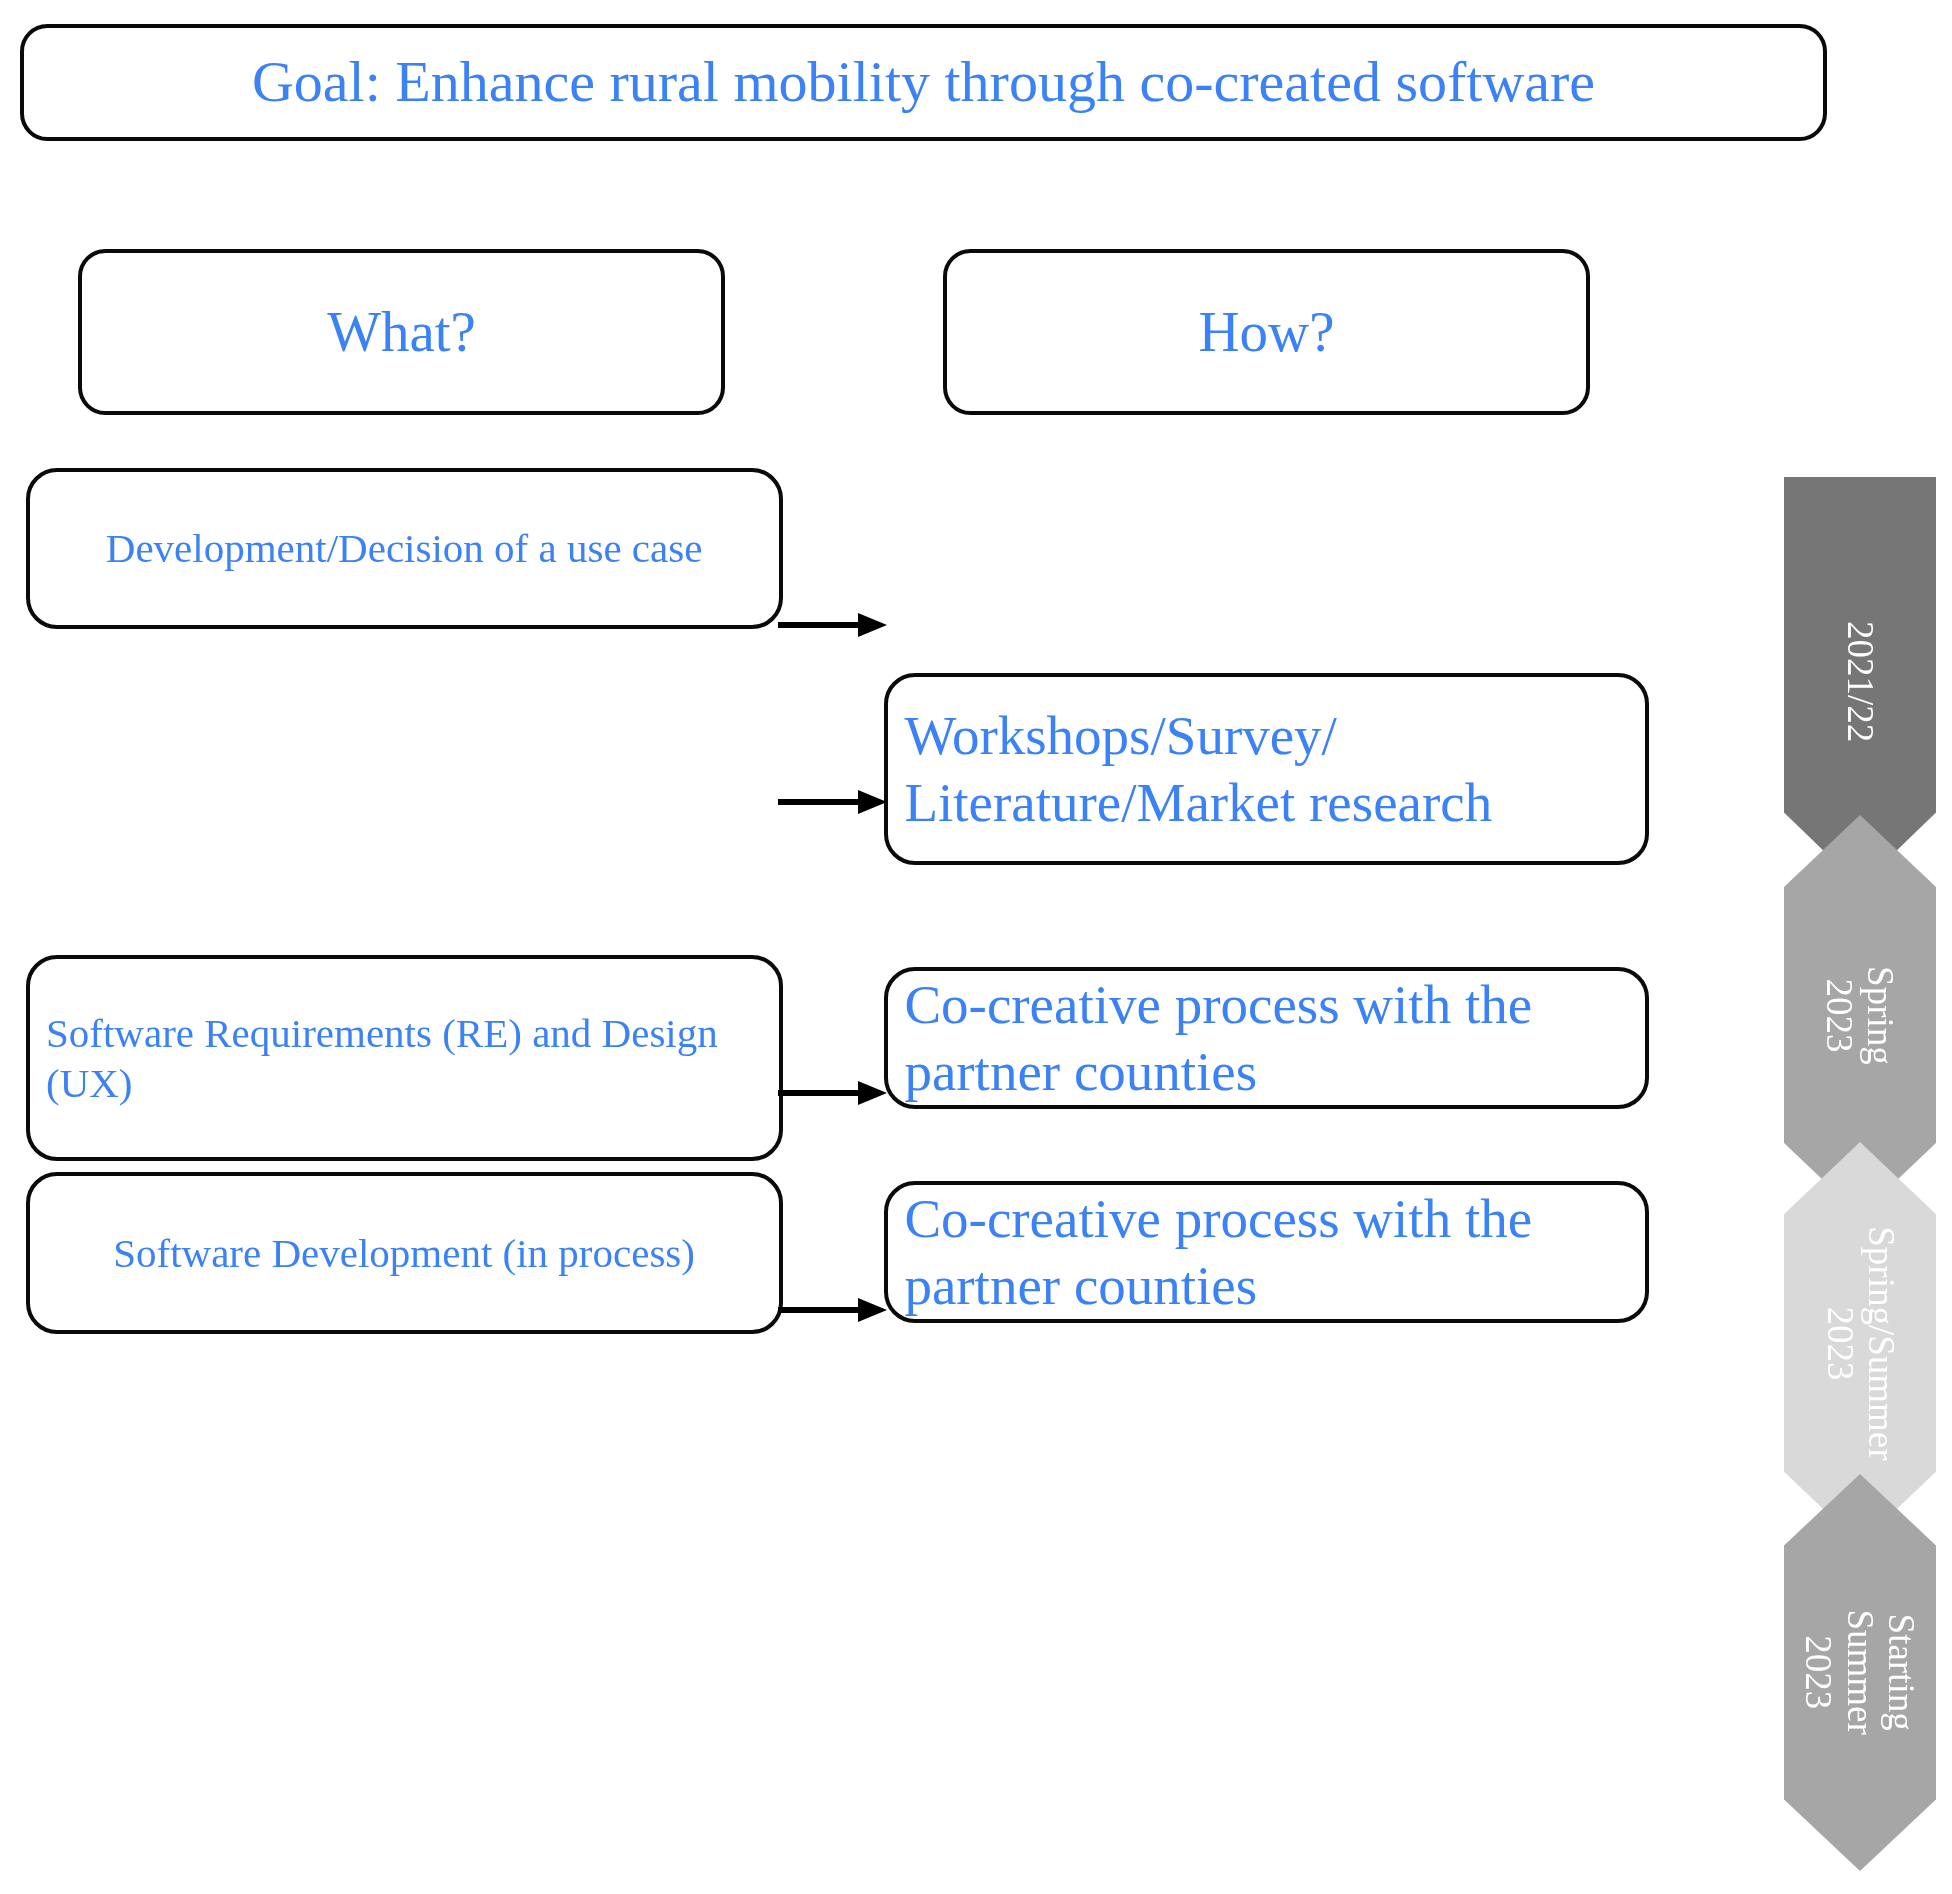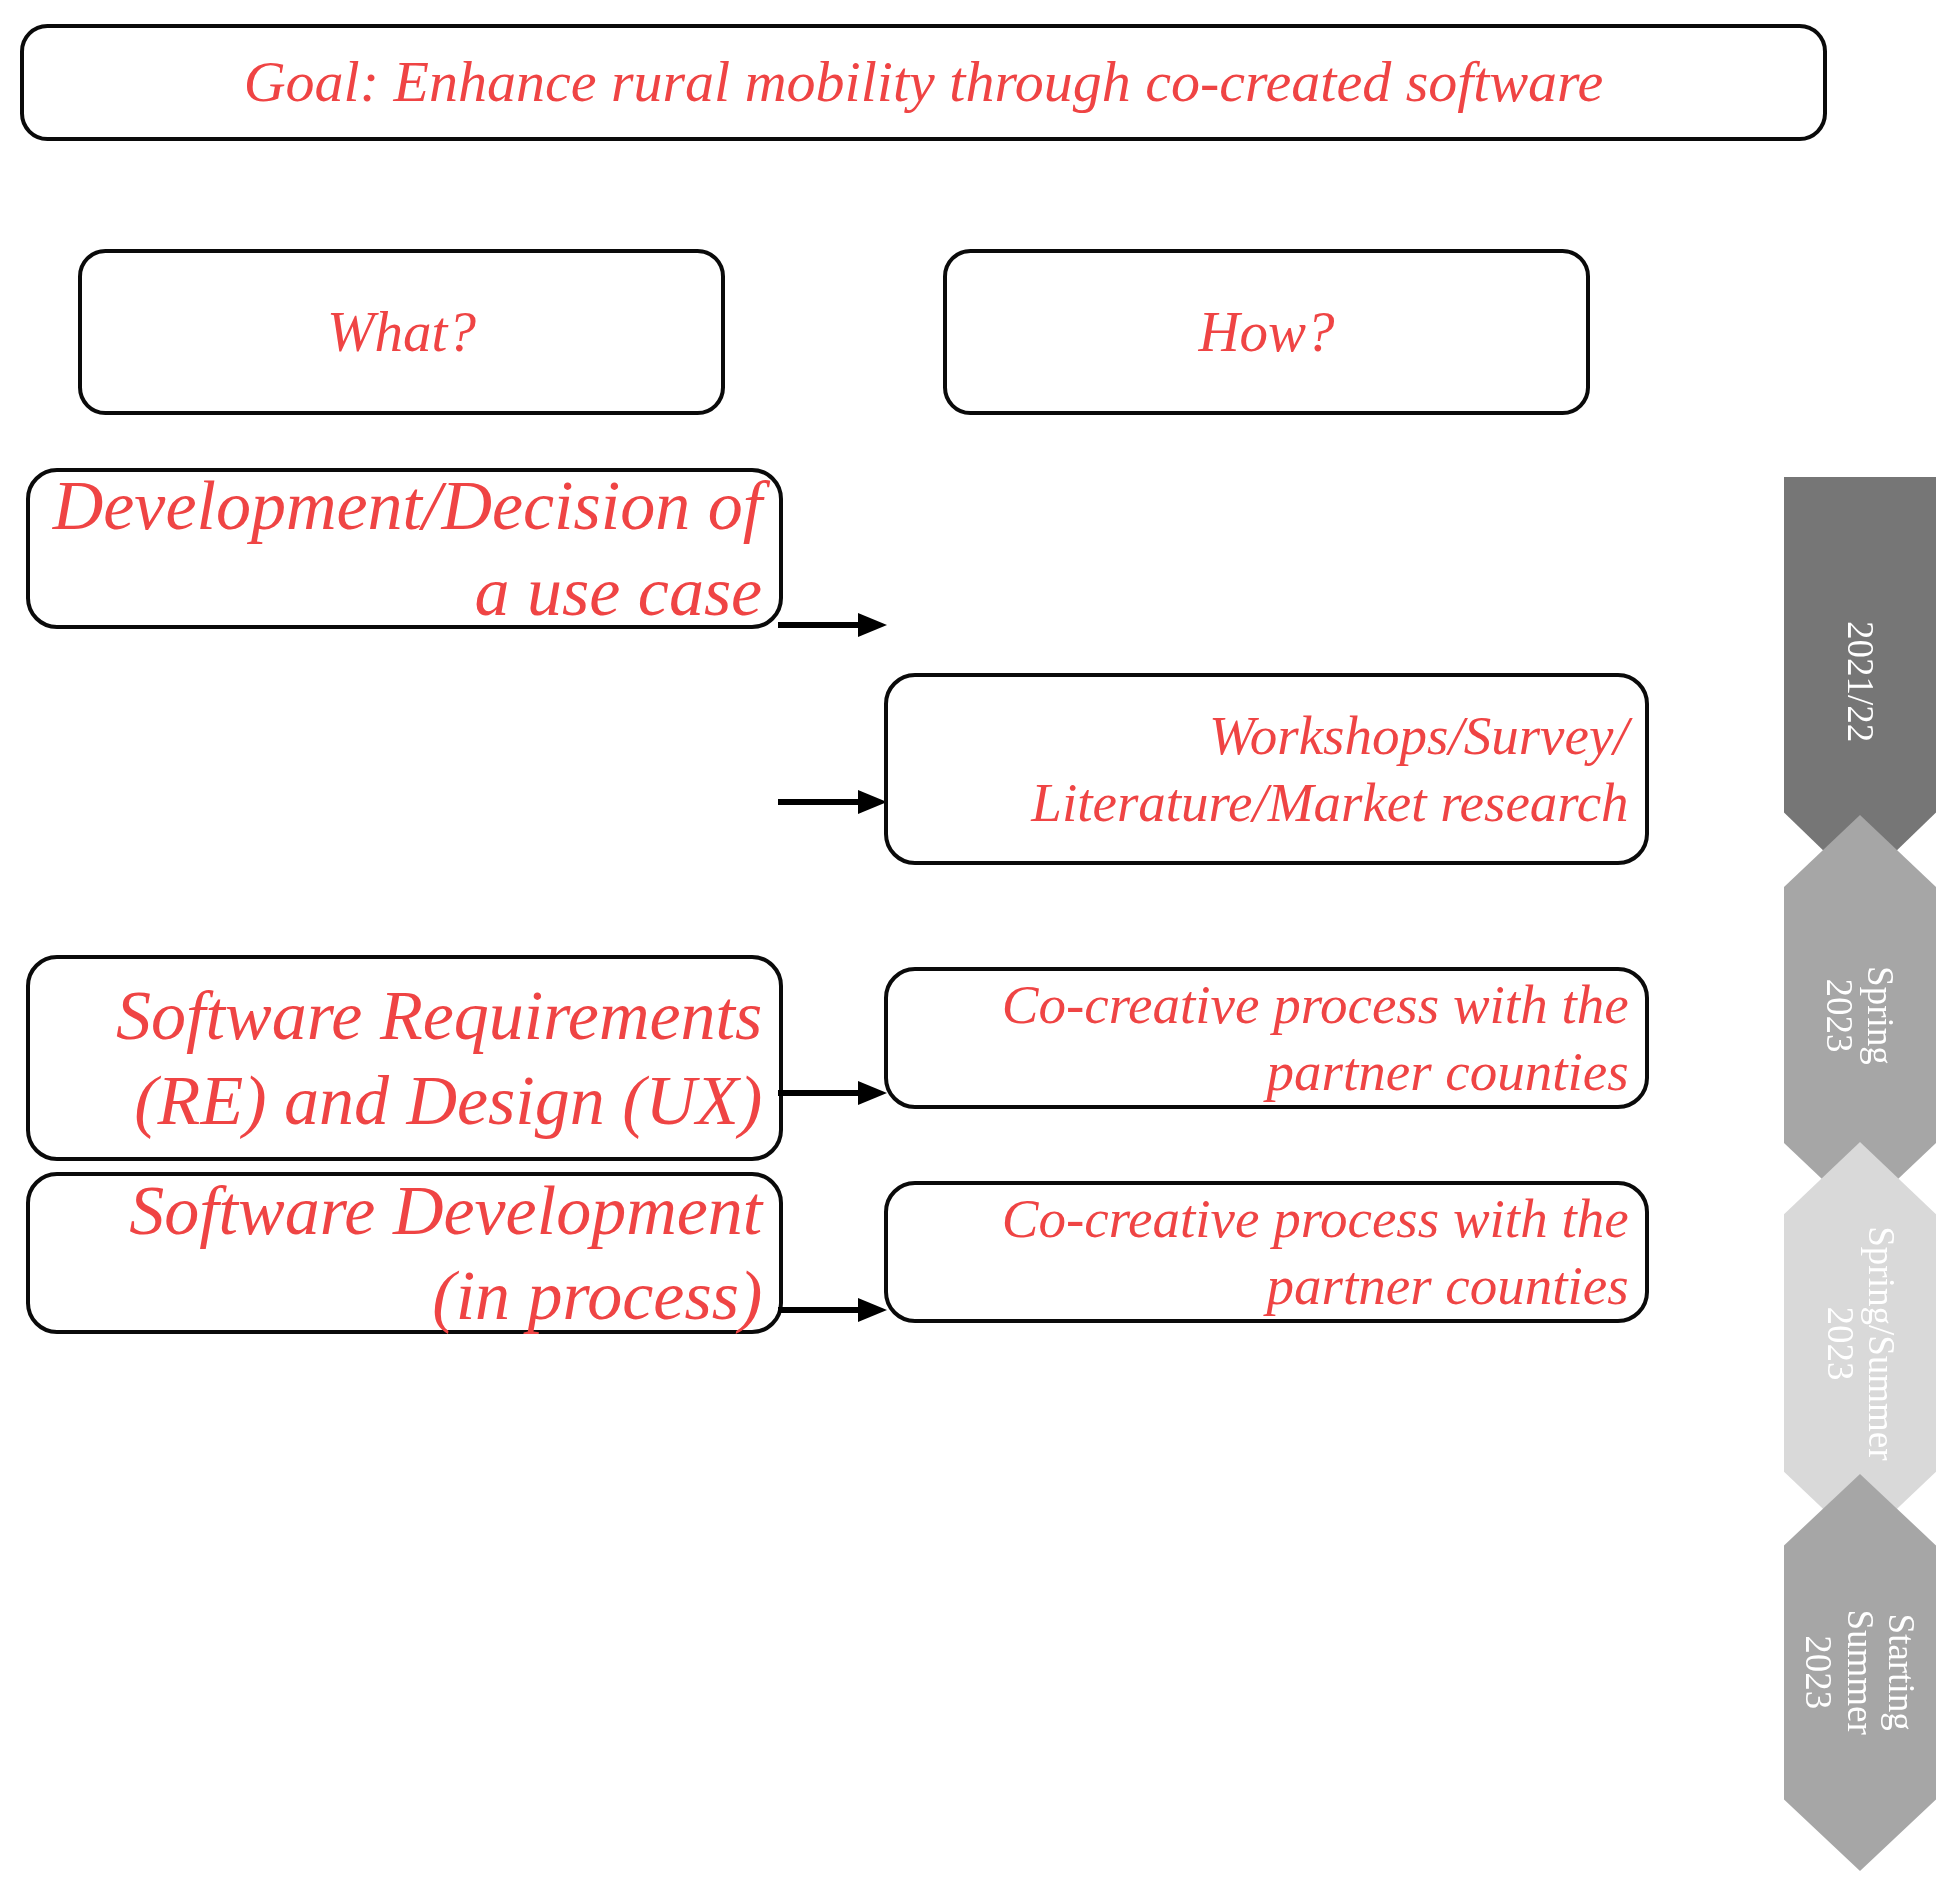--- a/index.html
+++ b/index.html
@@ -19,25 +19,24 @@
   
   .box {
     position: absolute;
     box-sizing: border-box;
     border: 4.6px solid #0a0a0a;
     border-radius: 31px;
     background: #ffffff;
     display: flex;
     align-items: center;
     justify-content: center;
-    text-align: right;
-    color: #ef4444;
+    text-align: left;
+    color: #3b82f6;
     line-height: 1.22;
     padding: 5.5px 16.4px;
-    font-style: italic;
   }
 
   .goal-box {
     left: 20px;
     top: 24px;
     width: 1807px;
     height: 117px;
     border-radius: 27.4px;
     font-size: 58px;
   }
@@ -48,21 +47,21 @@
     height: 166px;
     border-radius: 27.4px;
     font-size: 57px;
   }
   .header-what { left: 78px; }
   .header-how  { left: 943px; }
 
   .col-left {
     left: 25.6px;
     width: 757px;
-    font-size: 70px;
+    font-size: 41px;
   }
   .col-right {
     left: 884px;
     width: 765px;
     font-size: 55px;
   }
 
   
   .arrow {
     position: absolute;

